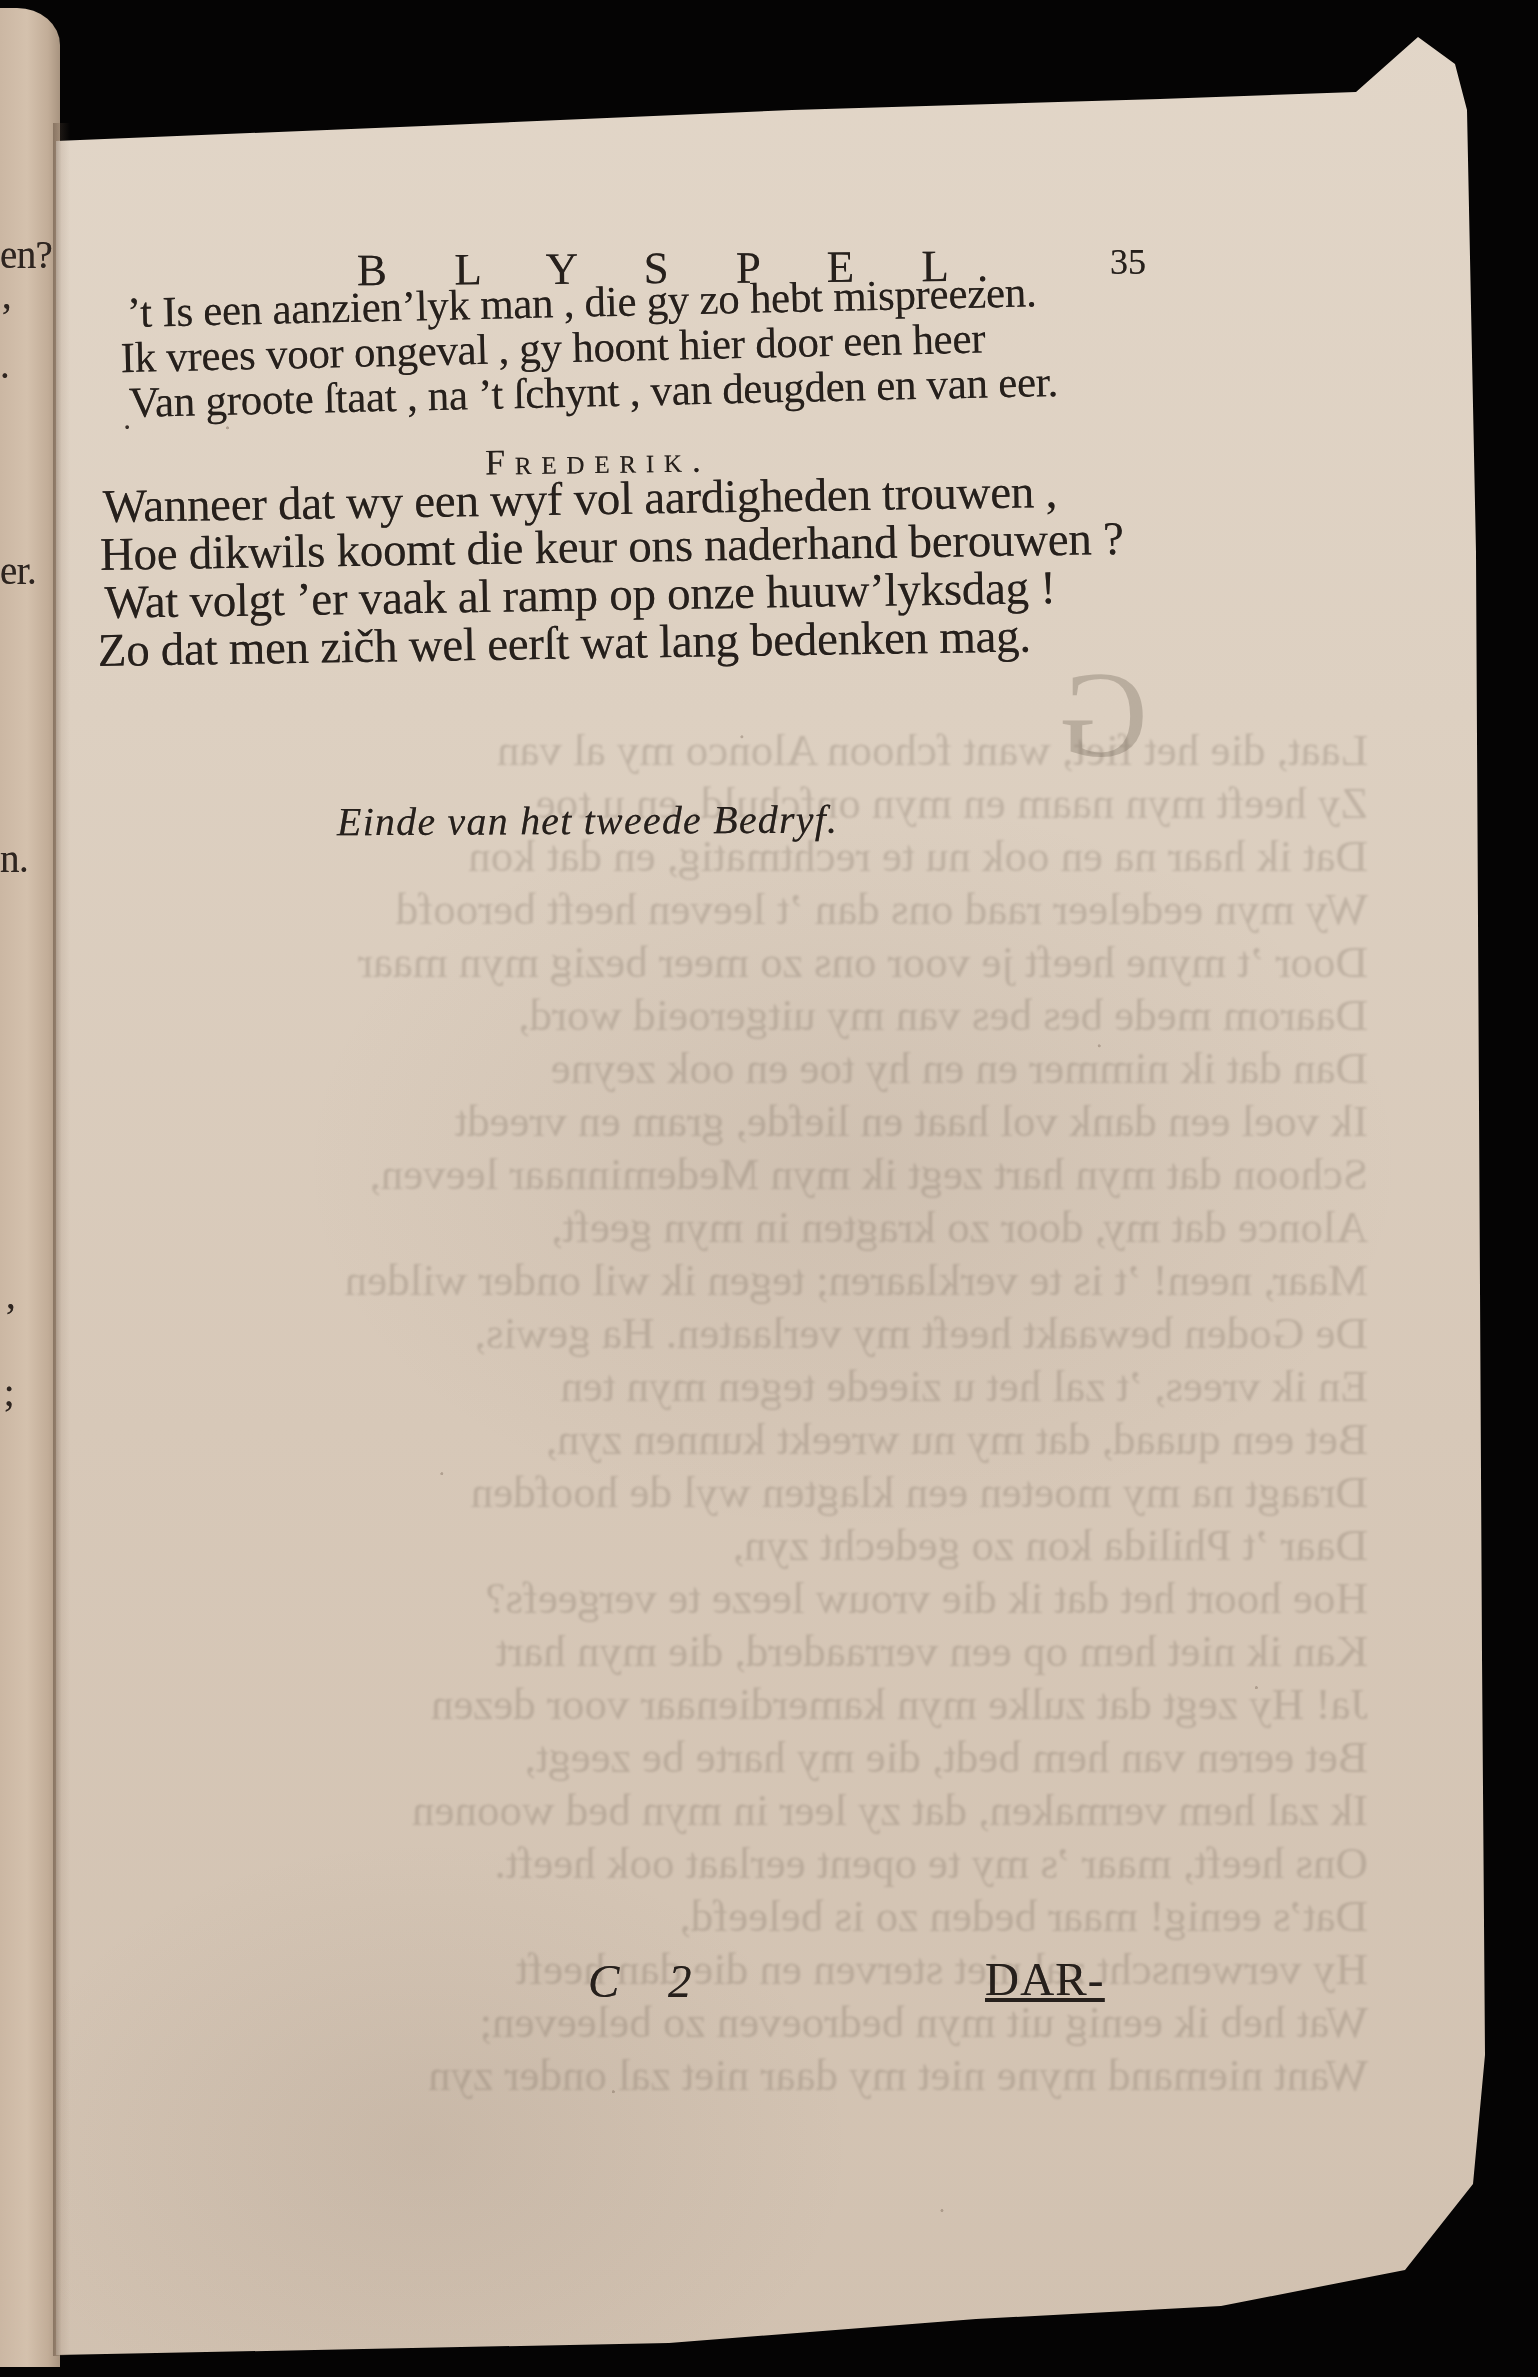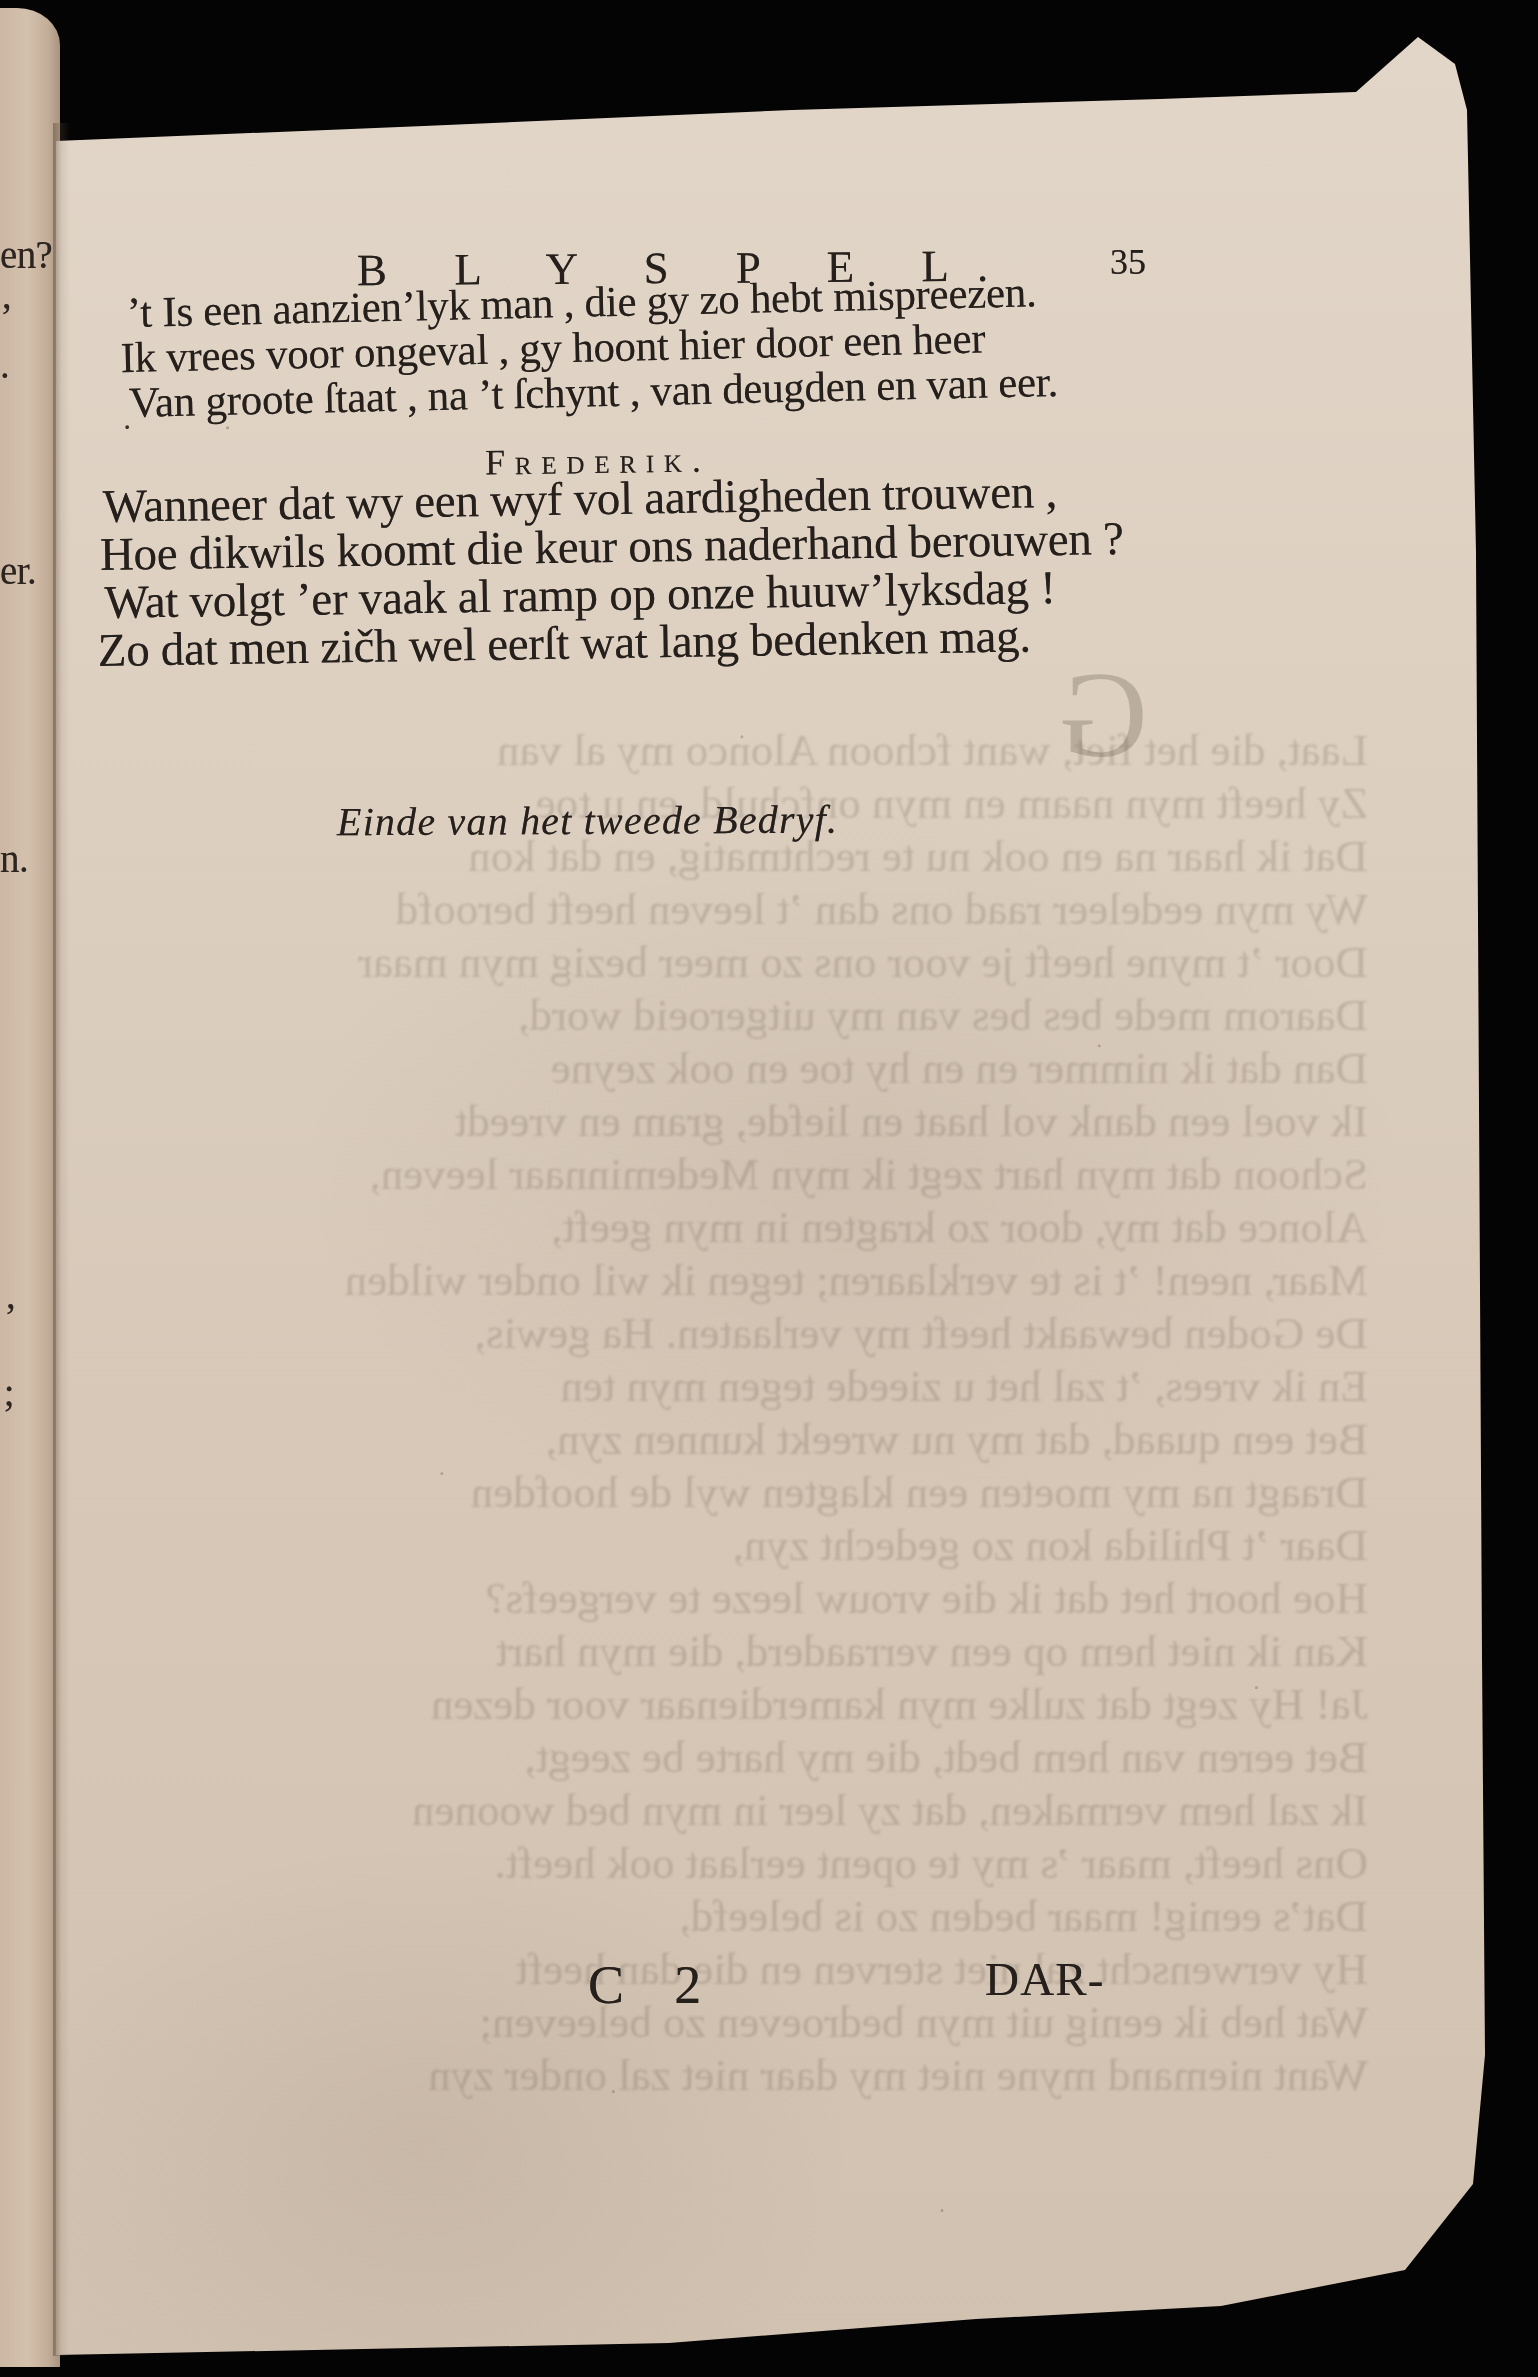--- a/index.html
+++ b/index.html
@@ -167,29 +167,31 @@
       top: 797px;
       font-size: 40px;
       font-style: italic;
       letter-spacing: 1.2px;
       transform: rotate(-0.3deg);
     }
     .signature {
       position: absolute;
       left: 532px;
       top: 1954px;
-      font-size: 54px;
+      font-size: 47px;
       letter-spacing: 18.4px;
+      font-style: italic;
     }
     .catchword {
       position: absolute;
       left: 929px;
       top: 1952px;
       font-size: 47px;
       letter-spacing: 1.2px;
+      text-decoration: underline;
     }
     .left-margin-dot {
       position: absolute;
       left: 66px;
       top: 410px;
       font-size: 31px;
       color: #3a302a;
     }
   </style>
 </head>

